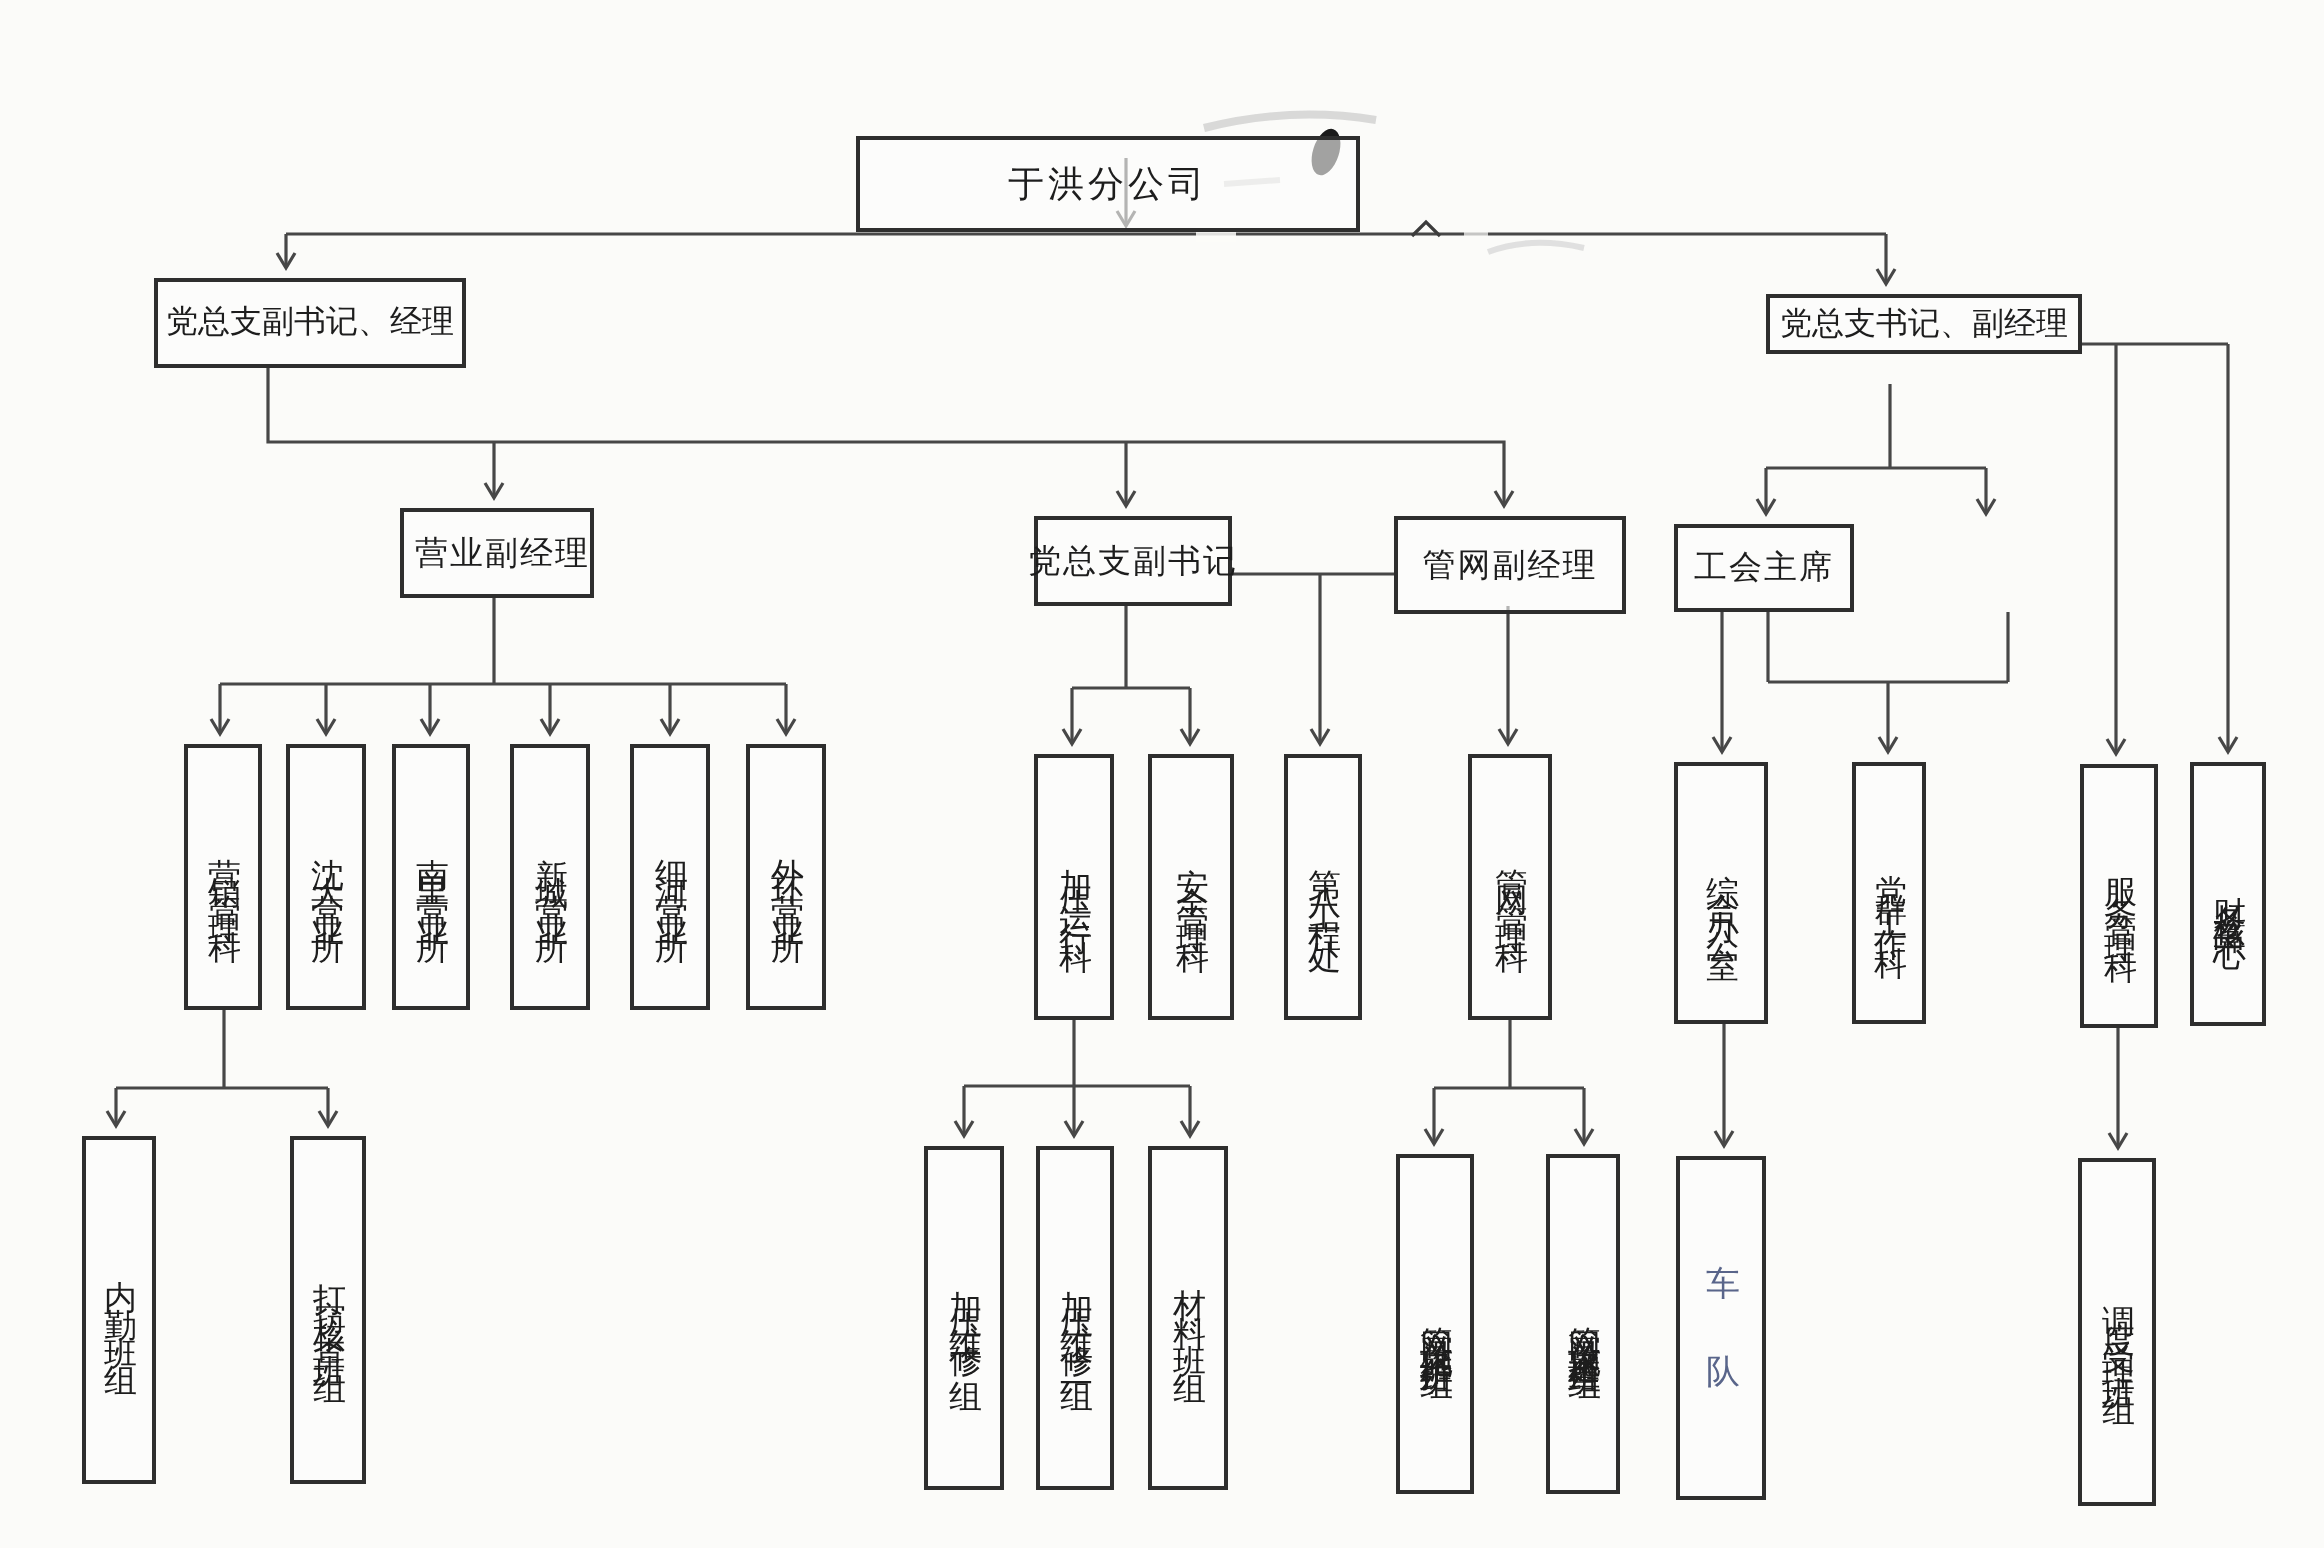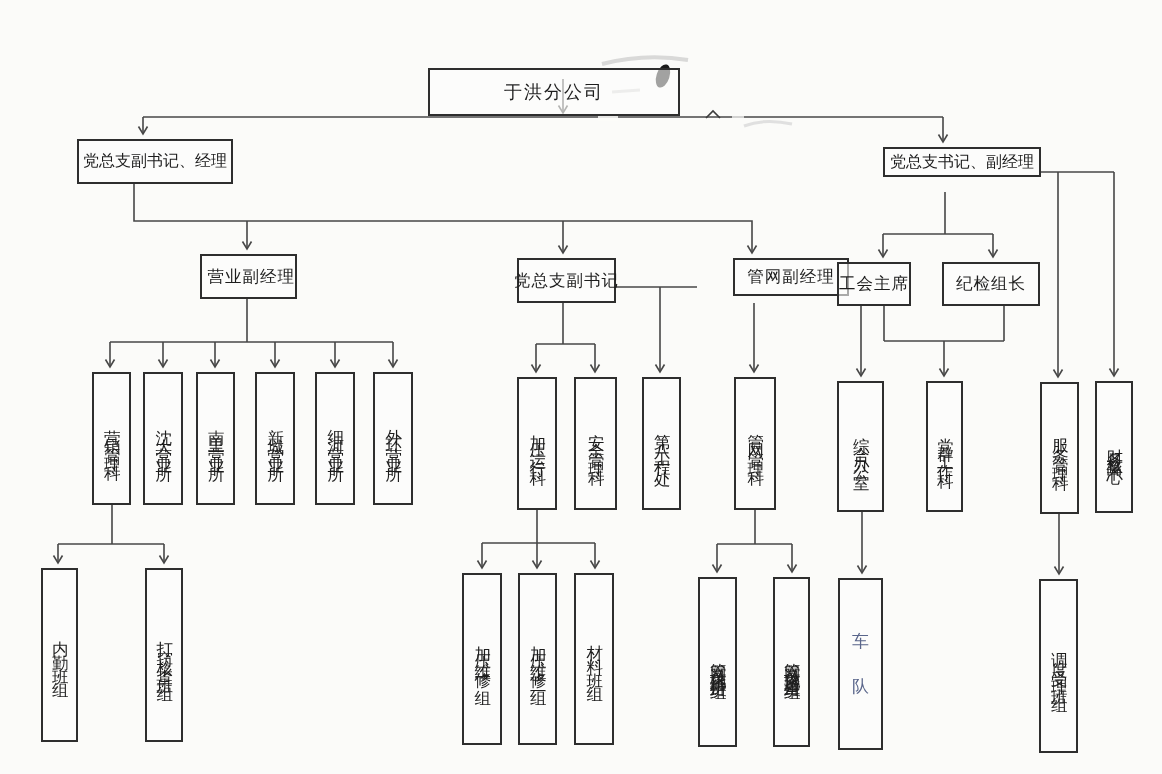--- a/index.html
+++ b/index.html
@@ -18,22 +18,22 @@
   .h .label{font-size:16.5px;white-space:nowrap;letter-spacing:1px;}
   .h.sm .label{font-size:16px;letter-spacing:0;}
   .v .label{writing-mode:vertical-rl;text-orientation:upright;font-size:16.5px;letter-spacing:9px;line-height:1;}
   
   #n-root{left:428px;top:31px;width:252px;height:48px;margin-top:37px;}
   #n-root .label{font-size:18px;letter-spacing:2px;}
   #n-l2-left{left:77px;top:139px;width:156px;height:45px;}
   #n-l2-right{left:883px;top:147px;width:158px;height:30px;}
   #n-biz-deputy{left:200px;top:254px;width:97px;height:45px;justify-content:flex-end;}
   #n-press-deputy{left:517px;top:258px;width:99px;height:45px;}
-  #n-pipe-deputy{left:697px;top:258px;width:116px;height:38px;margin-left:36px;}
-  #n-union-chair{left:837px;top:262px;width:74px;height:44px;}
+  #n-pipe-deputy{left:697px;top:258px;width:116px;height:49px;}
+  #n-union-chair{left:837px;top:262px;width:90px;height:44px;}
   #n-discipline-lead{left:942px;top:262px;width:98px;height:44px;}
   
   #n-marketing{left:92px;top:372px;width:39px;height:133px;}
   #n-shenda{left:143px;top:372px;width:40px;height:133px;}
   #n-nanli{left:196px;top:372px;width:39px;height:133px;}
   #n-xincheng{left:255px;top:372px;width:40px;height:133px;}
   #n-xihe{left:315px;top:372px;width:40px;height:133px;}
   #n-waihuan{left:373px;top:372px;width:40px;height:133px;}
   #n-press-ops{left:517px;top:377px;width:40px;height:133px;}
   #n-safety{left:574px;top:377px;width:43px;height:133px;}
@@ -162,23 +162,20 @@
   </div>
   <div class="node h" id="n-press-deputy">
     <span class="label">党总支副书记</span>
   </div>
   <div class="node h" id="n-pipe-deputy">
     <span class="label">管网副经理</span>
   </div>
   <div class="node h" id="n-union-chair">
     <span class="label">工会主席</span>
   </div>
-  <div class="node h" id="n-discipline-lead">
-    <span class="label">纪检组长</span>
-  </div>
 
   <div class="node v" id="n-marketing">
     <span class="label">营销管理科</span>
   </div>
   <div class="node v" id="n-shenda">
     <span class="label">沈大营业所</span>
   </div>
   <div class="node v" id="n-nanli">
     <span class="label">南里营业所</span>
   </div>

